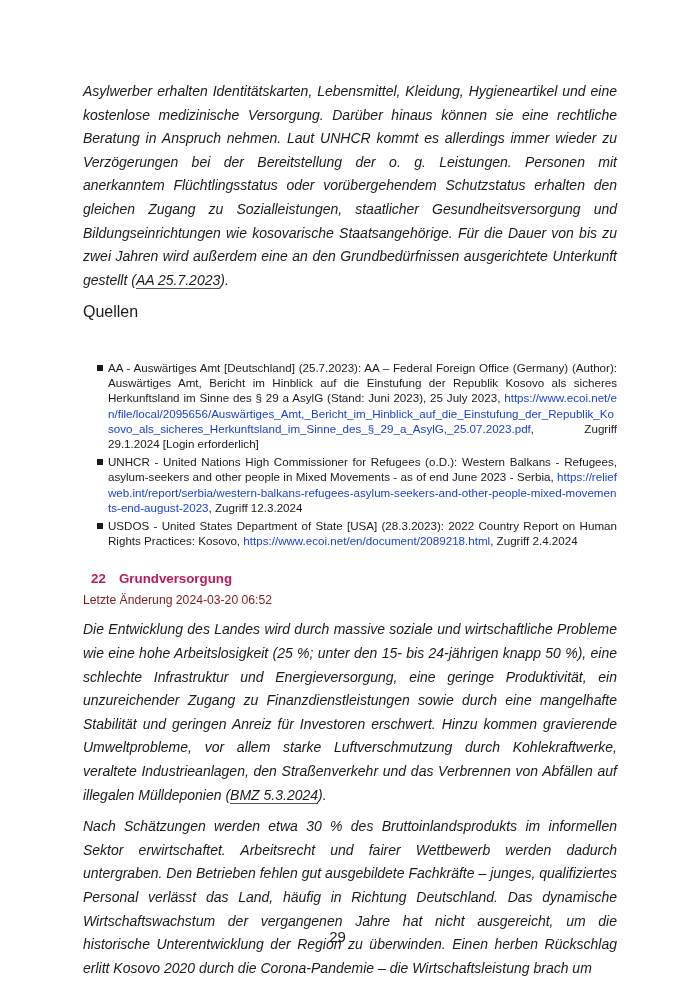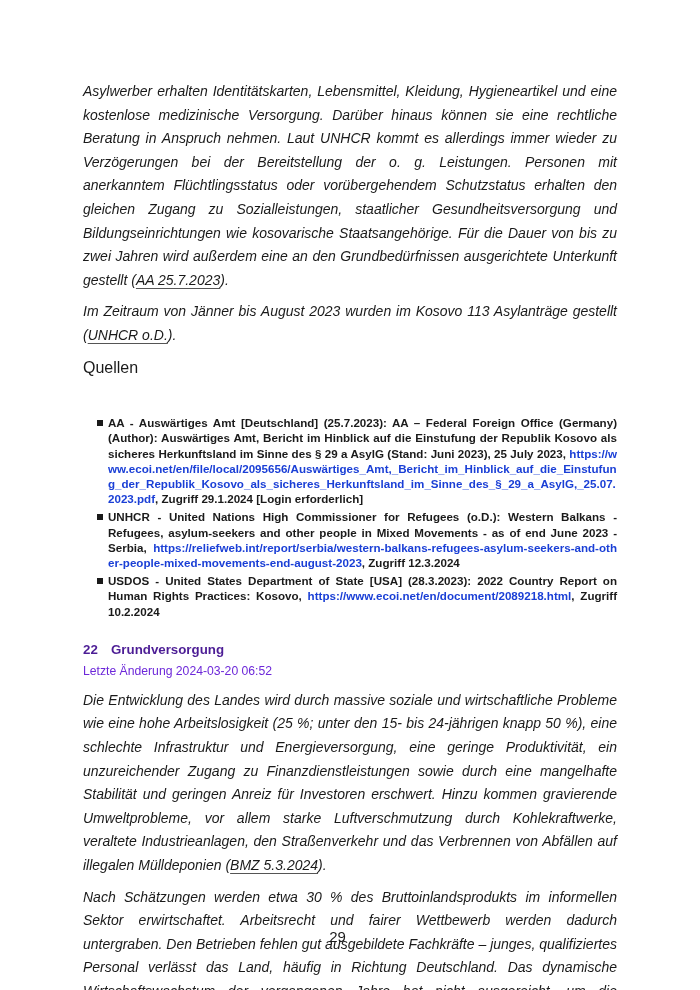--- a/index.html
+++ b/index.html
@@ -2,52 +2,51 @@
 <html><head>
 <meta charset="utf-8">
 <style>
   html, body { margin: 0; padding: 0; background: #ffffff; }
   body { width: 700px; height: 990px; position: relative; font-family: "Liberation Sans", sans-serif; color: #1a1a1a; }
   .page { position: absolute; left: 83px; top: 80px; width: 534px; }
   p.body { font-size: 14px; line-height: 23.6px; margin: 0 0 8px 0; text-align: justify; hyphens: manual; font-style: italic; }
   .ref { text-decoration: underline; text-decoration-color: #555; text-underline-offset: 3px; }
   .sources-label { font-size: 16px; line-height: 23.6px; margin: 0 0 36px 0; }
   ul.sources { list-style: none; margin: 0 0 22px 0; padding: 0 0 0 14px; }
-  ul.sources li { font-size: 11.6px; line-height: 15.2px; margin: 0 0 3px 0; padding-left: 11px; position: relative; text-align: justify; word-break: break-all; font-weight: bold; }
+  ul.sources li { font-size: 11.6px; line-height: 15.2px; margin: 0 0 3px 0; padding-left: 11px; position: relative; text-align: justify; word-break: break-all; }
   ul.sources li .bullet { position: absolute; left: 0; top: 5px; width: 6px; height: 6px; background: #1a1a1a; }
   ul.sources li .txt { word-break: normal; }
   a.link { color: #1a3fd6; text-decoration: none; word-break: break-all; }
-  .section-heading { font-size: 13.3px; font-weight: bold; color: #4c1d95; margin: 0 0 4px 0; line-height: 18px; }
+  .section-heading { font-size: 13.3px; font-weight: bold; color: #be185d; margin: 0 0 4px 8px; line-height: 18px; }
   .section-heading .num { display: inline-block; width: 28px; }
-  .section-meta { font-size: 12.2px; color: #6d28d9; margin: 0 0 9px 0; line-height: 17px; }
+  .section-meta { font-size: 12.2px; color: #7f1d1d; margin: 0 0 9px 0; line-height: 17px; }
   .page-number { position: absolute; top: 928px; left: 0; width: 675px; text-align: center; font-size: 15px; }
 </style>
 </head>
 <body>
 
 <div class="page">
 
   <p class="body"><span>Asylwerber erhalten Identitätskarten, Lebensmittel, Kleidung, Hygieneartikel und eine kostenlose medizinische Versorgung. Darüber hinaus können sie eine rechtliche Beratung in Anspruch nehmen. Laut UNHCR kommt es allerdings immer wieder zu Verzögerungen bei der Bereitstellung der o. g. Leistungen. Personen mit anerkanntem Flüchtlingsstatus oder vorübergehendem Schutzstatus erhalten den gleichen Zugang zu Sozialleistungen, staatlicher Gesundheitsversorgung und Bildungseinrichtungen wie kosovarische Staatsangehörige. Für die Dauer von bis zu zwei Jahren wird außerdem eine an den Grundbedürfnissen ausgerichtete Unterkunft gestellt (</span><span class="ref">AA 25.7.2023</span><span>).</span></p>
 
-  <p class="body"><span>Im Zeitraum von Jänner bis August 2023 wurden im Kosovo 113 Asylanträge gestellt (</span><span class="ref">UNHCR o.D.</span><span>).</span></p>
 
   <div class="sources-label">Quellen</div>
 
   <ul class="sources">
     <li>
       <span class="bullet"></span>
       <span class="txt">AA - Auswärtiges Amt [Deutschland] (25.7.2023): AA – Federal Foreign Office (Germany) (Author): Auswärtiges Amt, Bericht im Hinblick auf die Einstufung der Republik Kosovo als sicheres Herkunftsland im Sinne des § 29 a AsylG (Stand: Juni 2023), 25 July 2023, </span><a class="link">https://www.ecoi.net/en/file/local/2095656/Auswärtiges_Amt,_Bericht_im_Hinblick_auf_die_Einstufung_der_Republik_Kosovo_als_sicheres_Herkunftsland_im_Sinne_des_§_29_a_AsylG,_25.07.2023.pdf</a><span class="txt">, Zugriff 29.1.2024 [Login erforderlich]</span>
     </li>
     <li>
       <span class="bullet"></span>
       <span class="txt">UNHCR - United Nations High Commissioner for Refugees (o.D.): Western Balkans - Refugees, asylum-seekers and other people in Mixed Movements - as of end June 2023 - Serbia, </span><a class="link">https://reliefweb.int/report/serbia/western-balkans-refugees-asylum-seekers-and-other-people-mixed-movements-end-august-2023</a><span class="txt">, Zugriff 12.3.2024</span>
     </li>
     <li>
       <span class="bullet"></span>
-      <span class="txt">USDOS - United States Department of State [USA] (28.3.2023): 2022 Country Report on Human Rights Practices: Kosovo, </span><a class="link">https://www.ecoi.net/en/document/2089218.html</a><span class="txt">, Zugriff 10.2.2024</span>
+      <span class="txt">USDOS - United States Department of State [USA] (28.3.2023): 2022 Country Report on Human Rights Practices: Kosovo, </span><a class="link">https://www.ecoi.net/en/document/2089218.html</a><span class="txt">, Zugriff 2.4.2024</span>
     </li>
   </ul>
 
   <div class="section-heading"><span class="num">22</span><span>Grundversorgung</span></div>
   <div class="section-meta">Letzte Änderung 2024-03-20 06:52</div>
 
 
   <p class="body"><span>Die Entwicklung des Landes wird durch massive soziale und wirtschaftliche Probleme wie eine hohe Arbeitslosigkeit (25 %; unter den 15- bis 24-jährigen knapp 50 %), eine schlechte Infrastruktur und Energieversorgung, eine geringe Produktivität, ein unzureichender Zugang zu Finanzdienstleistungen sowie durch eine mangelhafte Stabilität und geringen Anreiz für Investoren erschwert. Hinzu kommen gravierende Umweltprobleme, vor allem starke Luftverschmutzung durch Kohlekraftwerke, veraltete Industrieanlagen, den Straßenverkehr und das Verbrennen von Abfällen auf illegalen Mülldeponien (</span><span class="ref">BMZ 5.3.2024</span><span>).</span></p>
 
   <p class="body"><span>Nach Schätzungen werden etwa 30 % des Bruttoinlandsprodukts im informellen Sektor erwirtschaftet. Arbeitsrecht und fairer Wettbewerb werden dadurch untergraben. Den Betrieben fehlen gut ausgebildete Fachkräfte – junges, qualifiziertes Personal verlässt das Land, häufig in Richtung Deutschland. Das dynamische Wirtschaftswachstum der vergangenen Jahre hat nicht ausgereicht, um die historische Unterentwicklung der Region zu überwinden. Einen herben Rückschlag erlitt Kosovo 2020 durch die Corona-Pandemie – die Wirtschaftsleistung brach um</span></p>

